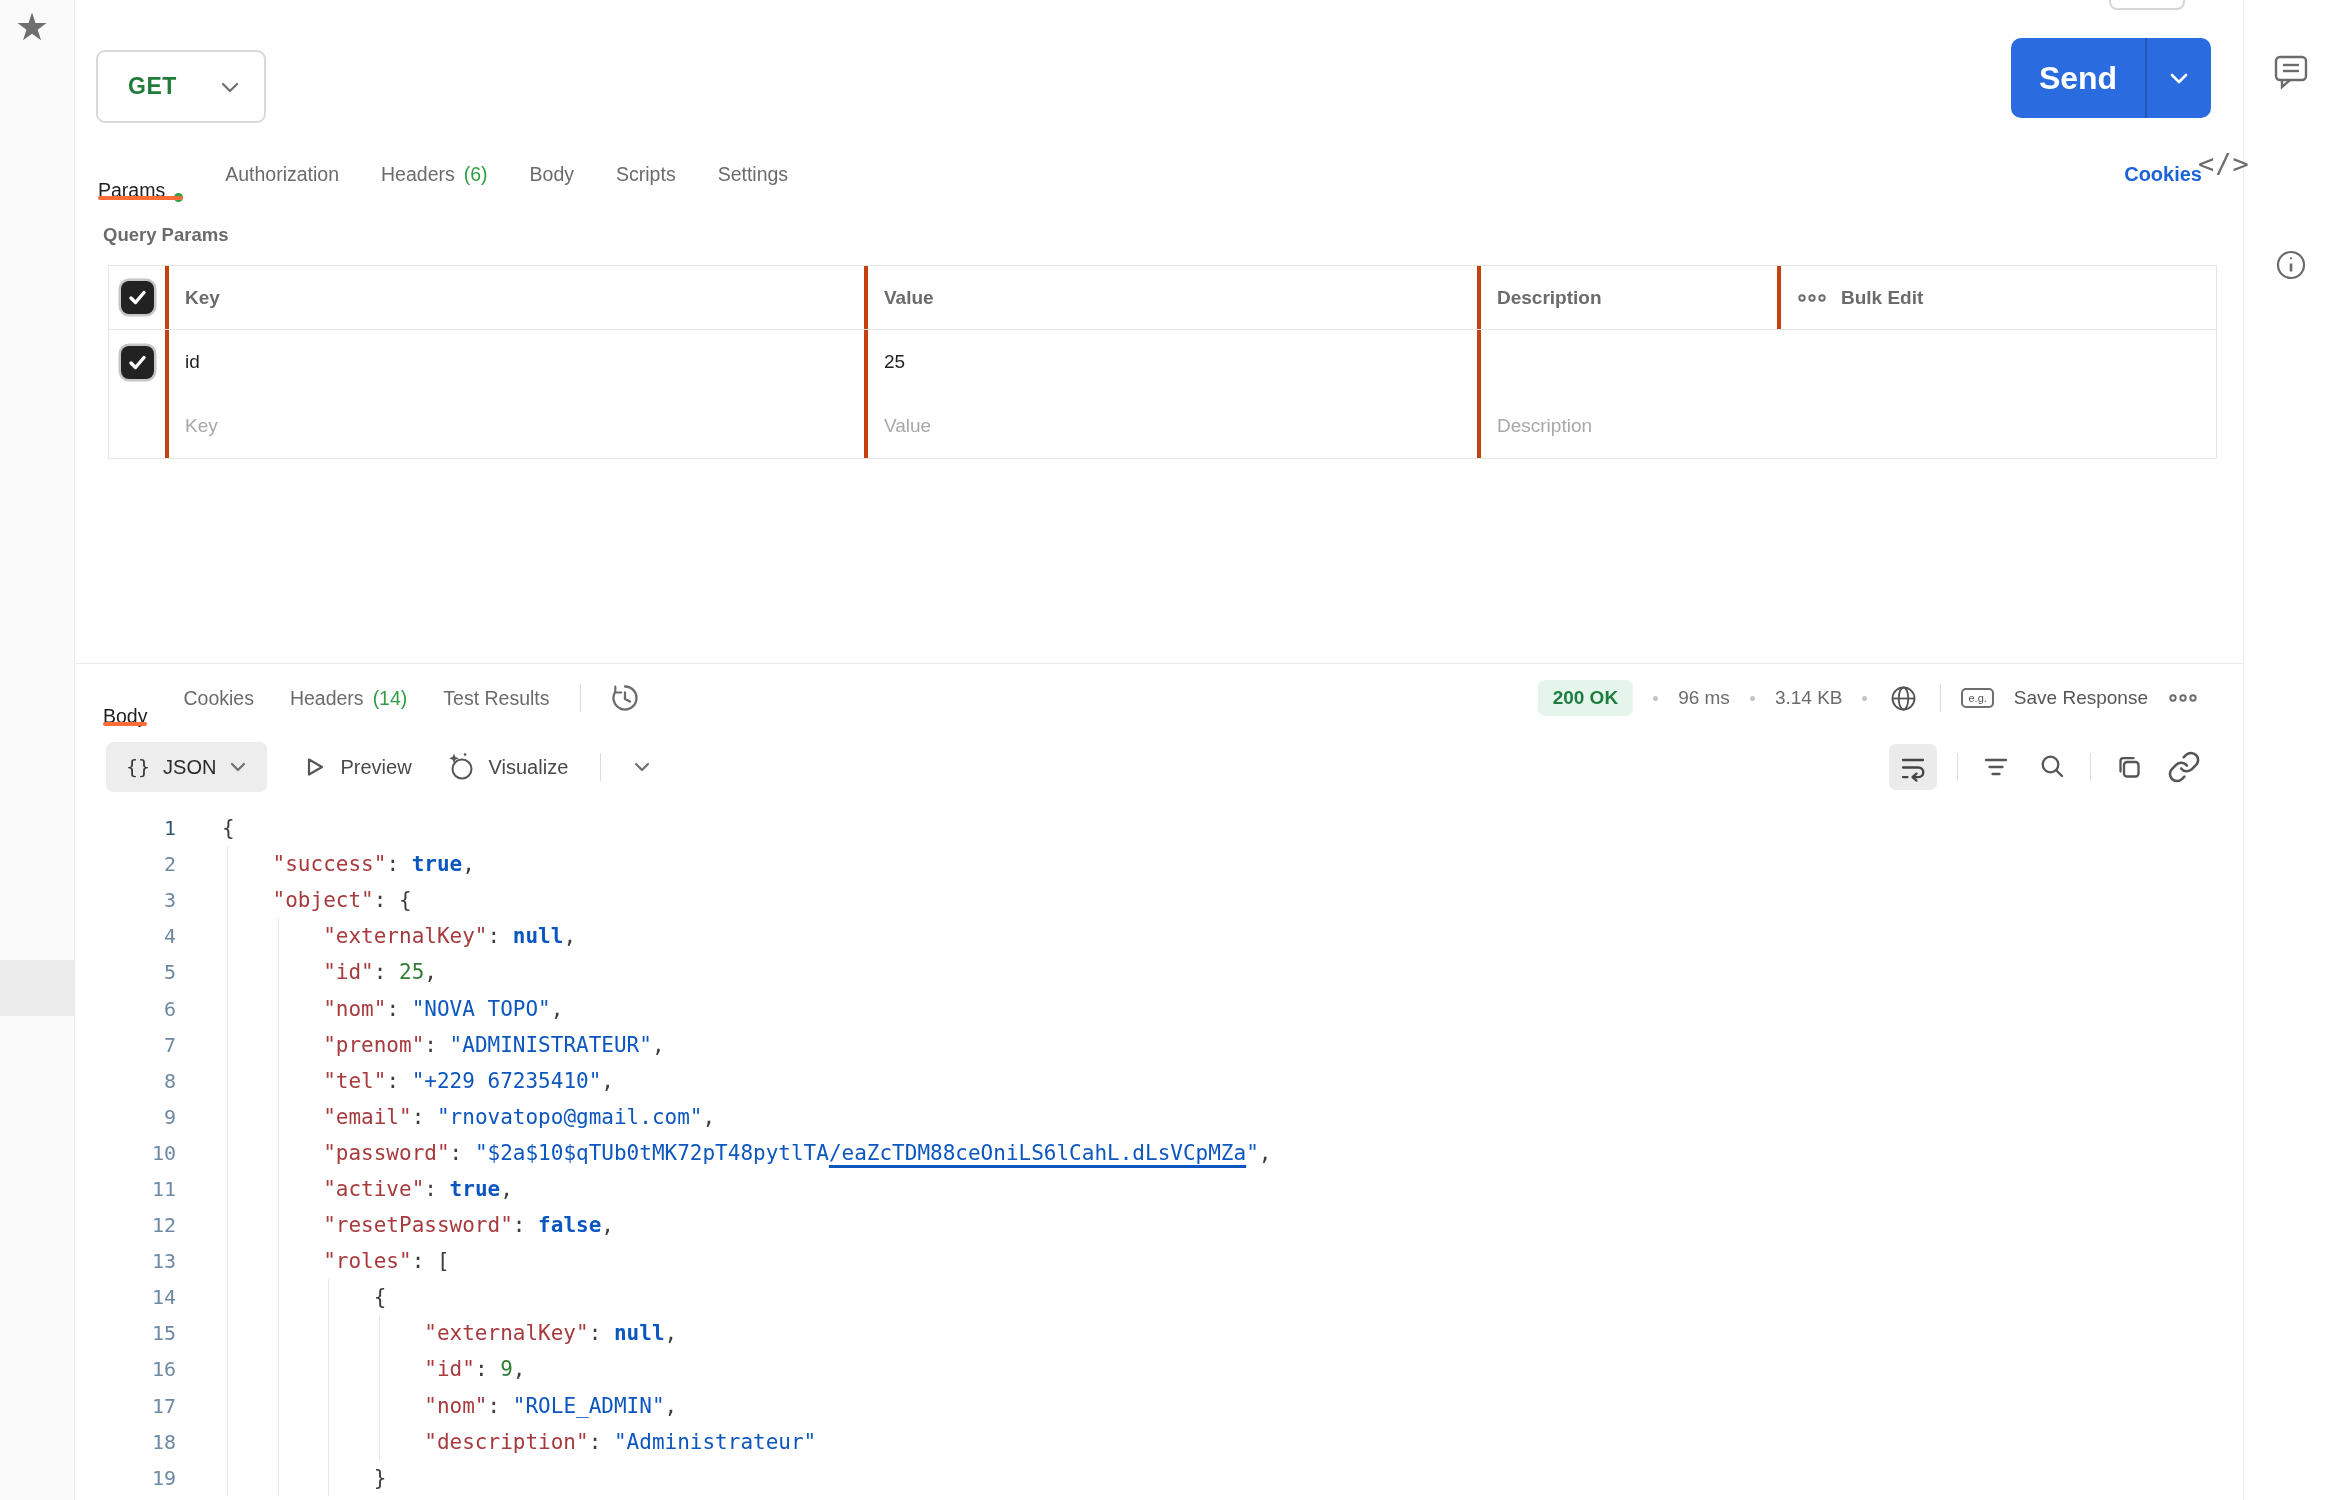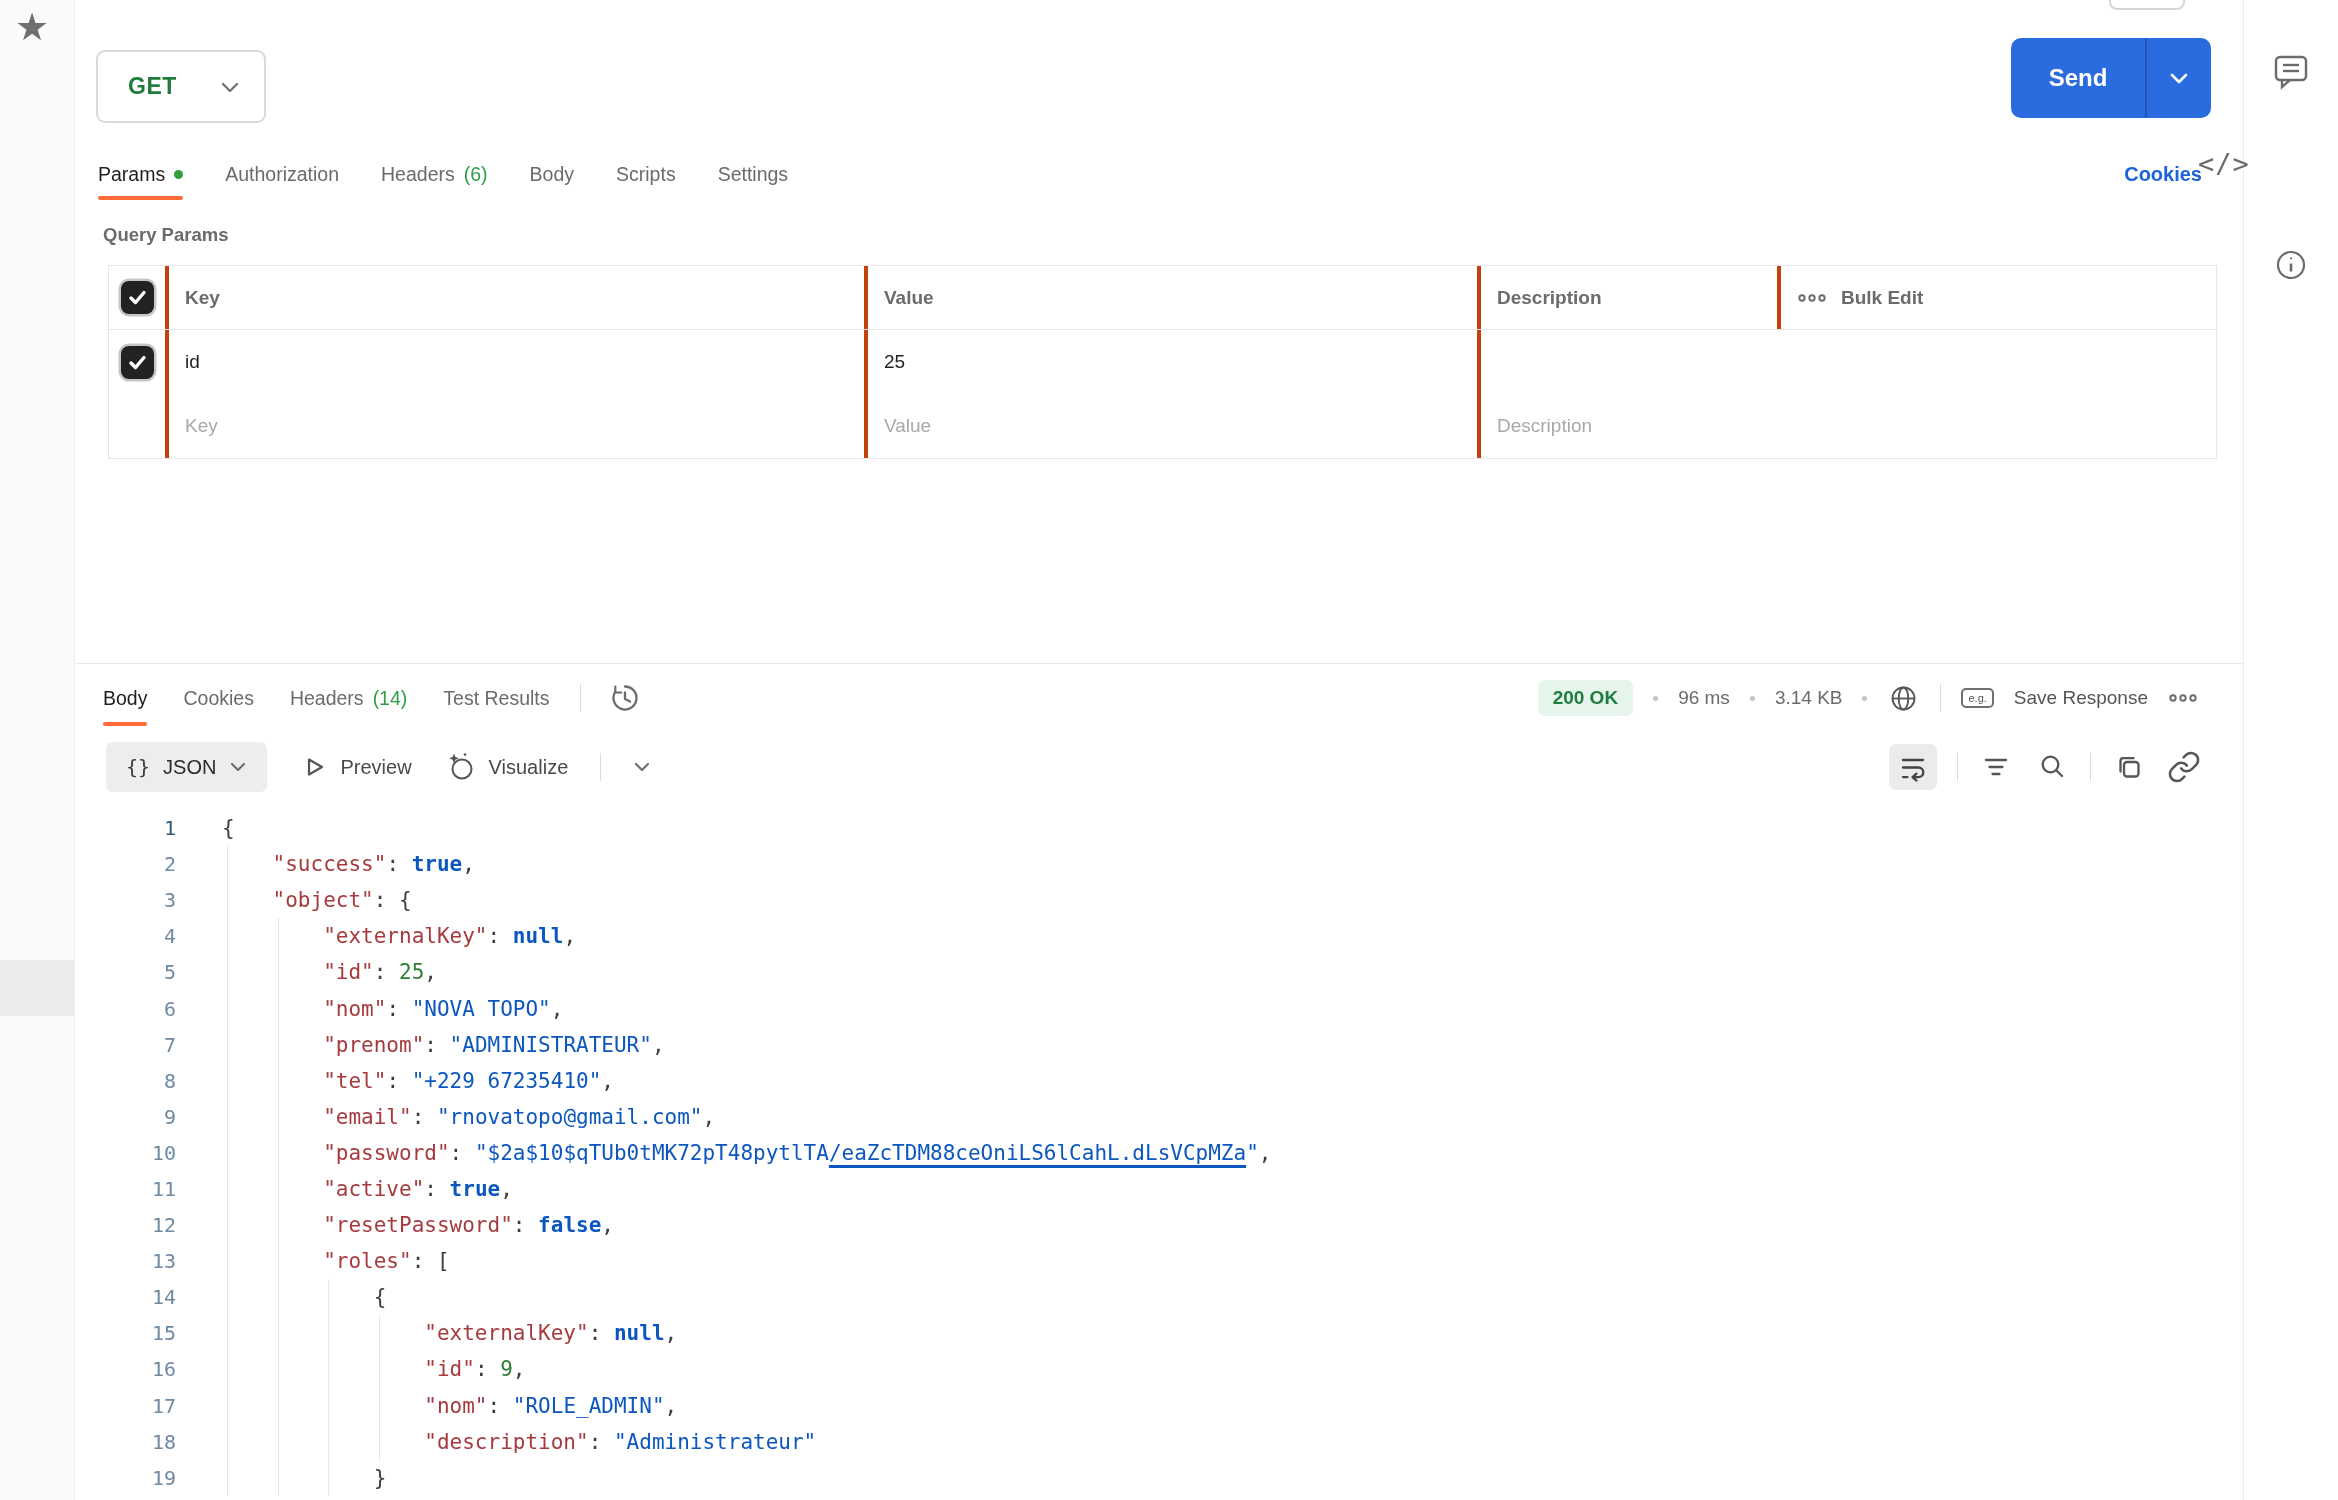--- a/index.html
+++ b/index.html
@@ -29,29 +29,29 @@
     border:2px solid #d9d9d9; border-radius:9px; background:#fff;
     display:flex; align-items:center; justify-content:space-between; padding:0 24px 0 30px; }
   .method-label { color:var(--get-green,#217c3c); font-size:23px; font-weight:700; letter-spacing:.5px; }
   .url-input { position:absolute; left:182px; top:33px; width:1815px; height:86px;
     border:4px solid #85a9eb; border-radius:11px; background:#fff;
     display:flex; align-items:center; padding-left:88px; font-size:24px; color:#1e1e1e; }
   .url-hl { background:var(--url-highlight-bg,#d7ead2); border-radius:3px; padding:6px 1px; }
   .send-btn { position:absolute; left:1935px; top:38px; width:200px; height:80px;
     background:var(--send-blue,#2a6be0); border-radius:10px; color:#fff; display:flex; overflow:hidden; }
   .send-main { width:134px; display:flex; align-items:center; justify-content:center;
-    font-size:24px; font-weight:700; }
+    font-size:32px; font-weight:700; }
   .send-divider { width:2px; background:rgba(0,0,0,0.18); }
   .send-caret { flex:1; display:flex; align-items:center; justify-content:center; }
   
   .tabs-row { position:absolute; display:flex; align-items:center; font-size:19.5px; color:#6b6b6b; }
   #req-tabs { left:22px; top:146px; height:56px; }
   .tabs-list { display:flex; align-items:center; gap:42px; height:100%; }
   .tab { position:relative; height:100%; display:flex; align-items:center; gap:9px; cursor:default; }
-  .tab.active { color:#1f1f1f; }
+  .tab.active { color:#1f1f1f;align-items:flex-end; }
   .tab.active::after { content:""; position:absolute; left:0; right:0; bottom:2px; height:4px;
     border-radius:2px; background:var(--accent-orange,#ff6c37); }
   .tab .count { color:var(--count-green,#2f9e44); }
   .tab .dot { width:9px; height:9px; border-radius:50%; background:var(--count-green,#2f9e44); }
   .cookies-link { position:absolute; right:41px; top:146px; height:56px; display:flex; align-items:center;
     color:var(--link-blue,#1b63d8); font-weight:700; font-size:20px; }
   
   .qp-title { position:absolute; left:27px; top:224px; font-size:18.5px; font-weight:700; color:#6b6b6b; }
   .qp-table { position:absolute; left:32px; top:265px; width:2109px;
     border:1px solid #e6e6e6; font-size:19px; }

